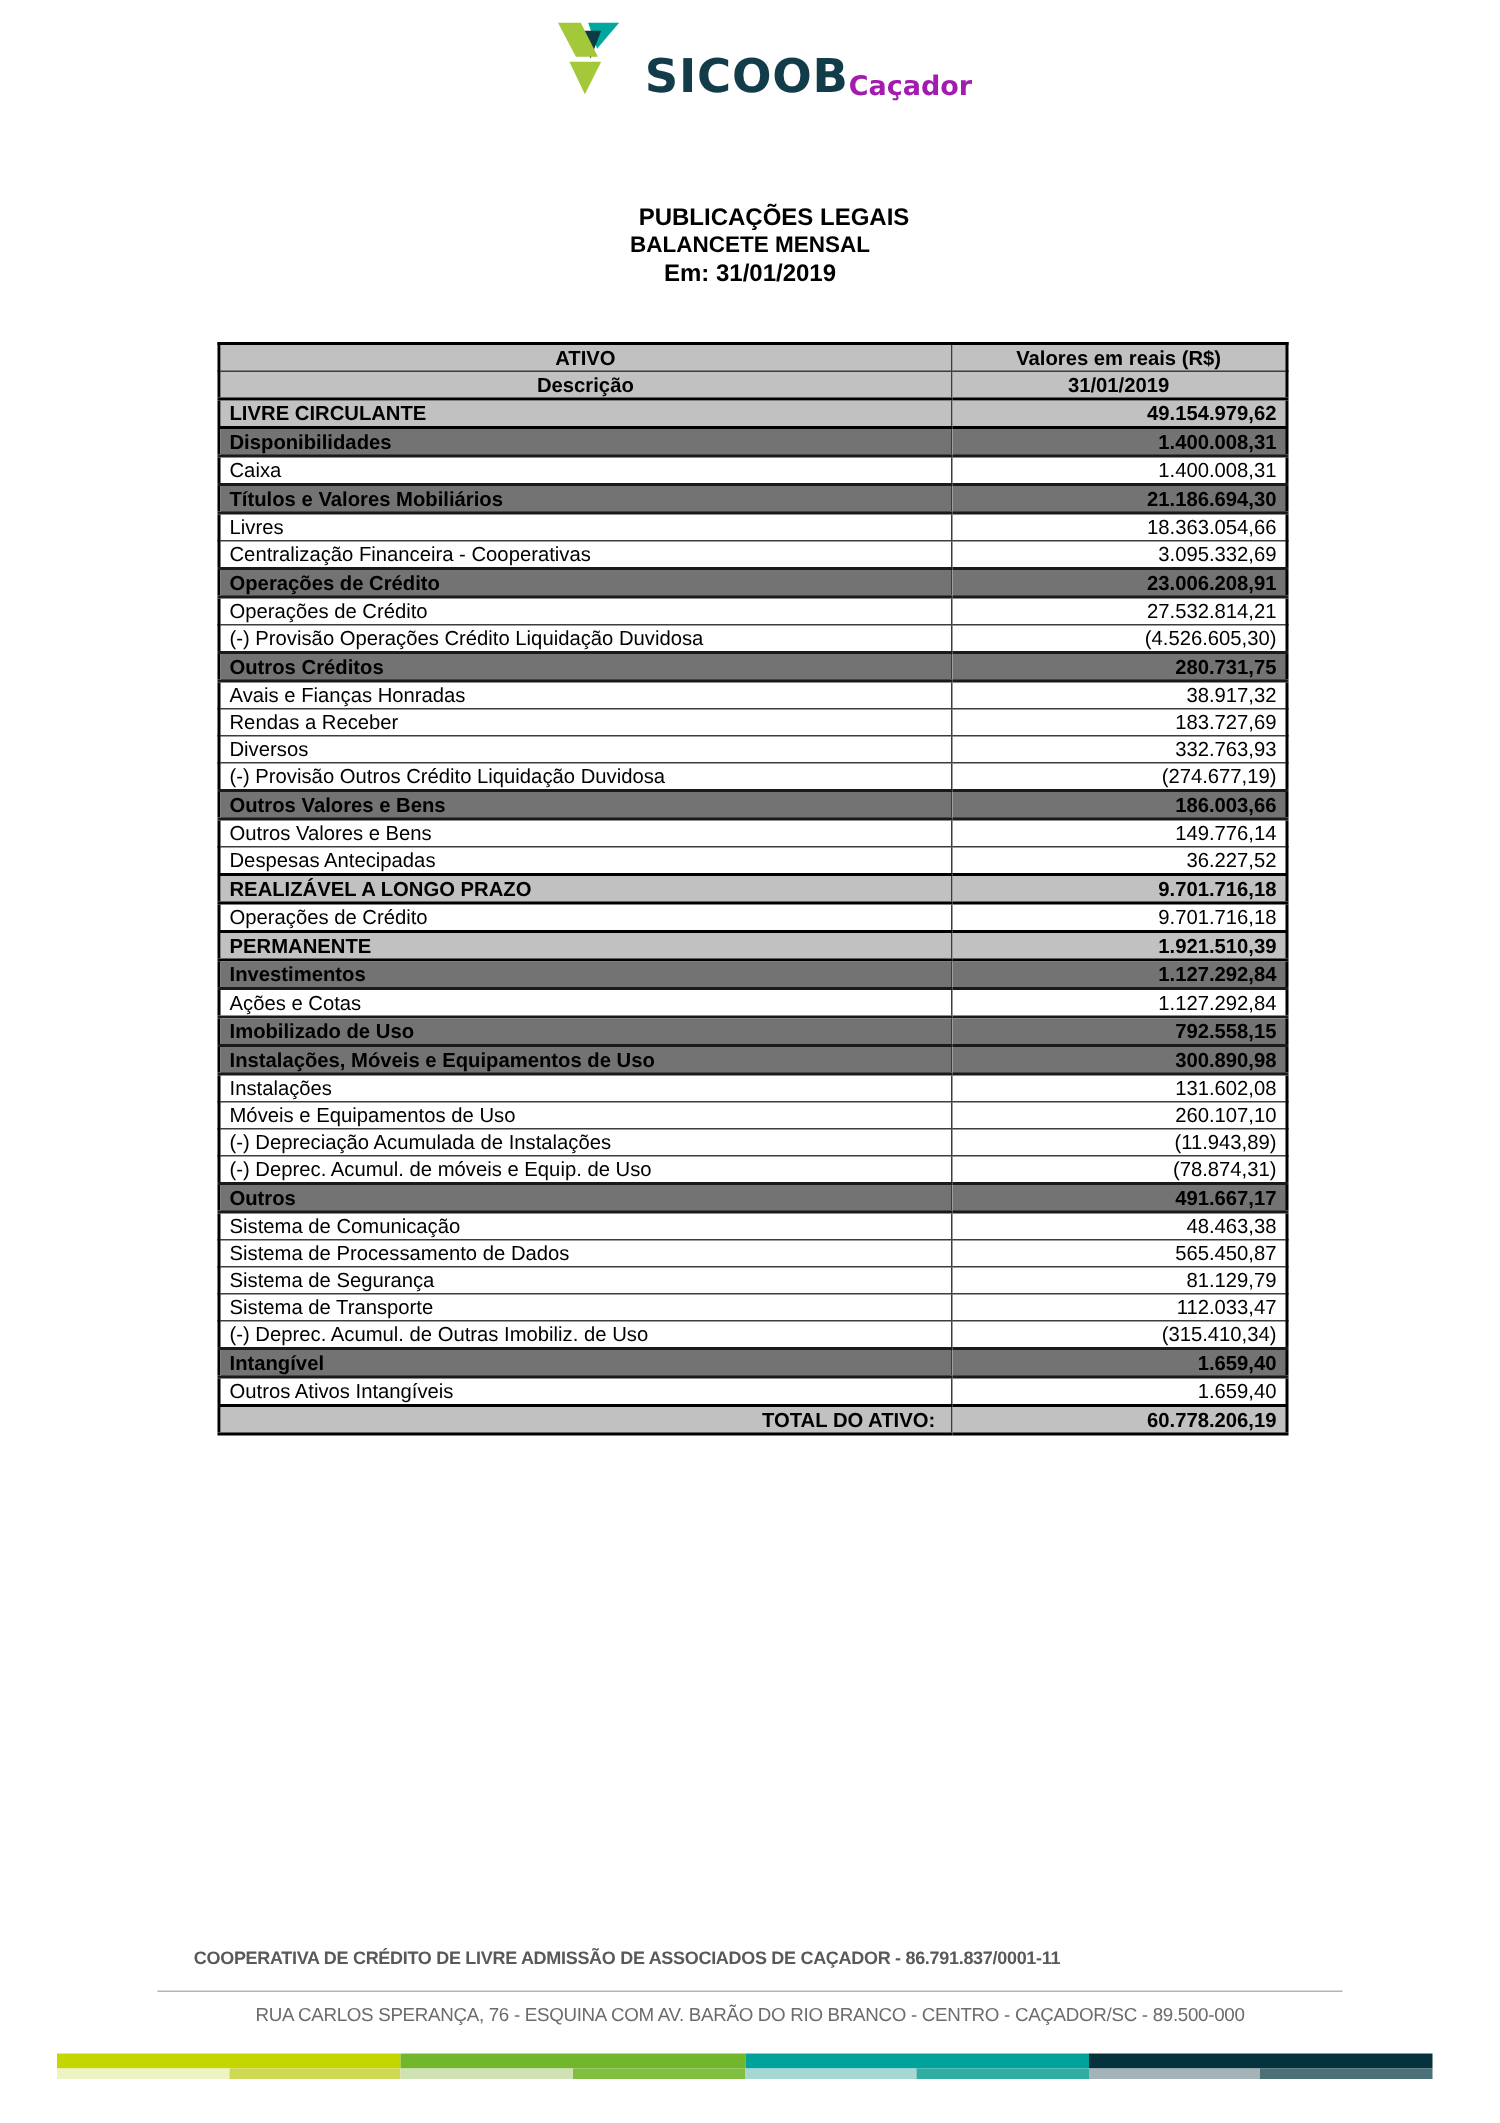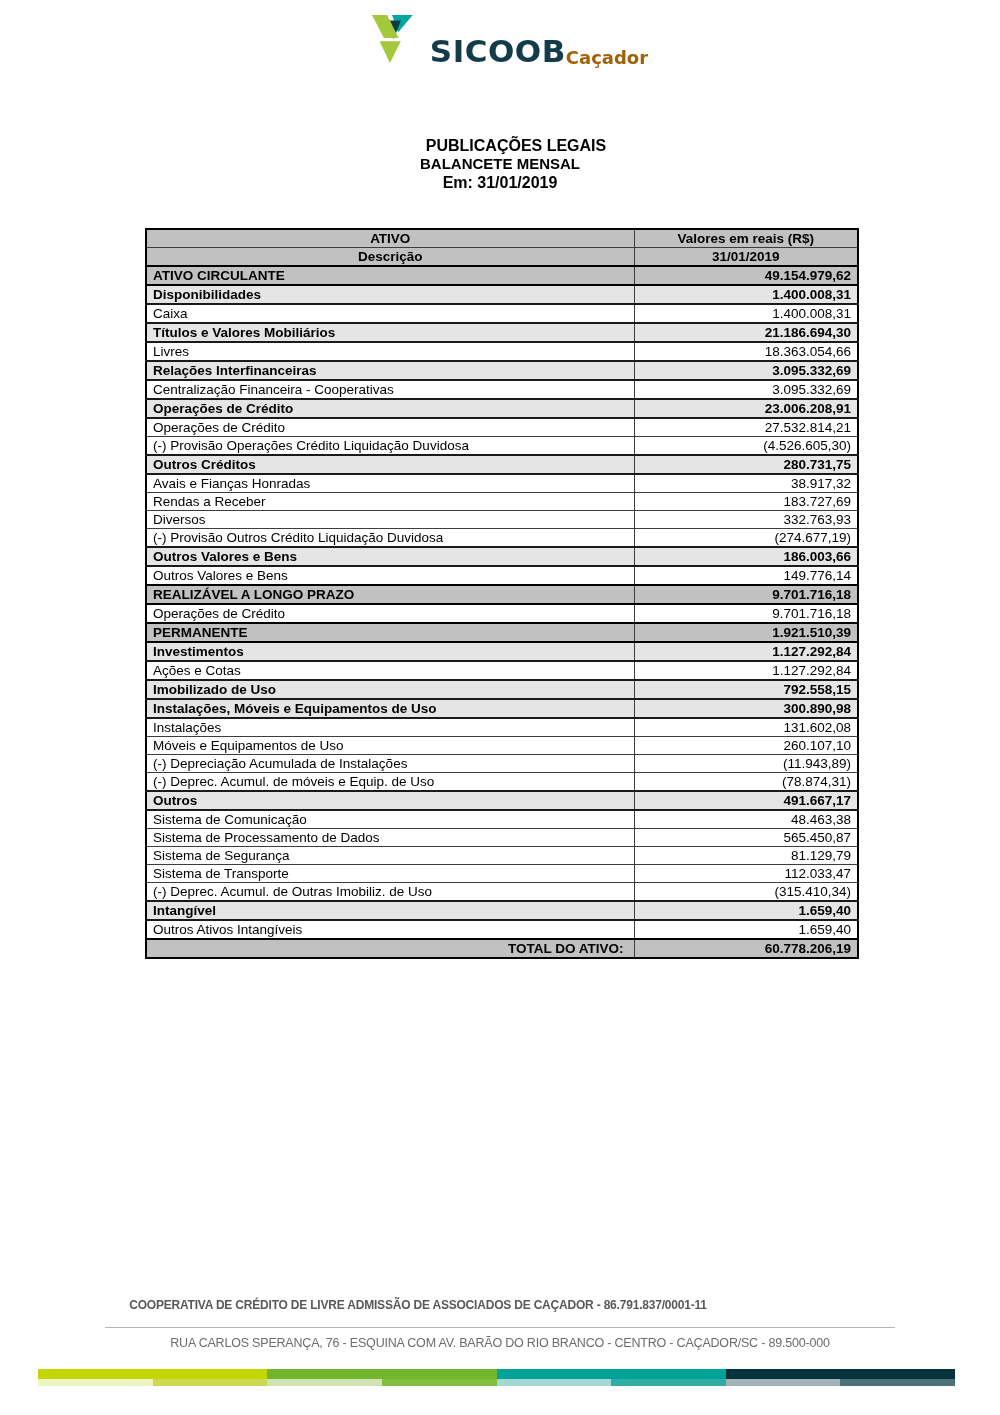--- a/index.html
+++ b/index.html
@@ -18,21 +18,21 @@
   }
   .logo-inner{display:flex;flex-direction:row;align-items:flex-end;}
   .logo-mark{width:78px;height:50px;margin-bottom:3px;}
   .brand-text{
     font-family:"DejaVu Sans","Liberation Sans",sans-serif;
     font-weight:bold;font-size:31px;letter-spacing:0.5px;
     color:#123c49;line-height:1;
   }
   .brand-unit{
     font-family:"DejaVu Sans","Liberation Sans",sans-serif;
-    font-weight:bold;font-size:18px;color:#a16207;
+    font-weight:bold;font-size:18px;color:#a21caf;
     line-height:1;align-self:flex-end;margin-top:3px;
   }
 
   
   .title-block{position:absolute;top:136px;left:0;width:1000px;text-align:center;}
   .title-line1{font-size:16px;font-weight:bold;line-height:19px;margin-left:32px;}
   .title-line2{font-size:15px;font-weight:bold;line-height:18px;}
   .title-line3{font-size:16px;font-weight:bold;line-height:19px;}
 
   
@@ -51,21 +51,21 @@
   table.balance{border:2px solid #000;}
   thead td{
     background:#c1c1c1;font-weight:bold;text-align:center;
     border:1px solid #1a1a1a;
   }
   tr.section td, tr.total td{
     background:#c1c1c1;font-weight:bold;
     border-top:2px solid #000;border-bottom:2px solid #000;
   }
   tr.subsection td{
-    background:#e5e5e5;font-weight:bold;
+    background:#737373;font-weight:bold;
     border-top:2px solid #1a1a1a;border-bottom:2px solid #1a1a1a;
   }
   tr.total td.desc{text-align:right;padding-right:10px;}
   td.val{text-align:right;}
   td.ind0{padding-left:5px;}
   td.ind1{padding-left:16px;}
   td.ind2{padding-left:28px;}
   td.ind3{padding-left:38px;}
 
   
@@ -120,43 +120,39 @@
       <td>ATIVO</td>
       <td>Valores em reais (R$)</td>
     </tr>
     <tr>
       <td>Descrição</td>
       <td>31/01/2019</td>
     </tr>
   </thead>
   <tbody>
       <tr class="section">
-        <td class="desc ind0">ATIVO CIRCULANTE</td>
+        <td class="desc ind0">LIVRE CIRCULANTE</td>
         <td class="val">49.154.979,62</td>
       </tr>
       <tr class="subsection">
         <td class="desc ind1">Disponibilidades</td>
         <td class="val">1.400.008,31</td>
       </tr>
       <tr class="normal">
         <td class="desc ind2">Caixa</td>
         <td class="val">1.400.008,31</td>
       </tr>
       <tr class="subsection">
         <td class="desc ind1">Títulos e Valores Mobiliários</td>
         <td class="val">21.186.694,30</td>
       </tr>
       <tr class="normal">
         <td class="desc ind2">Livres</td>
         <td class="val">18.363.054,66</td>
       </tr>
-      <tr class="subsection">
-        <td class="desc ind1">Relações Interfinanceiras</td>
-        <td class="val">3.095.332,69</td>
-      </tr>
       <tr class="normal">
         <td class="desc ind2">Centralização Financeira - Cooperativas</td>
         <td class="val">3.095.332,69</td>
       </tr>
       <tr class="subsection">
         <td class="desc ind2">Operações de Crédito</td>
         <td class="val">23.006.208,91</td>
       </tr>
       <tr class="normal">
         <td class="desc ind1">Operações de Crédito</td>
@@ -186,20 +182,24 @@
         <td class="desc ind2">(-) Provisão Outros Crédito Liquidação Duvidosa</td>
         <td class="val">(274.677,19)</td>
       </tr>
       <tr class="subsection">
         <td class="desc ind2">Outros Valores e Bens</td>
         <td class="val">186.003,66</td>
       </tr>
       <tr class="normal">
         <td class="desc ind1">Outros Valores e Bens</td>
         <td class="val">149.776,14</td>
+      </tr>
+      <tr class="normal">
+        <td class="desc ind2">Despesas Antecipadas</td>
+        <td class="val">36.227,52</td>
       </tr>
       <tr class="section">
         <td class="desc ind0">REALIZÁVEL A LONGO PRAZO</td>
         <td class="val">9.701.716,18</td>
       </tr>
       <tr class="normal">
         <td class="desc ind2">Operações de Crédito</td>
         <td class="val">9.701.716,18</td>
       </tr>
       <tr class="section">

